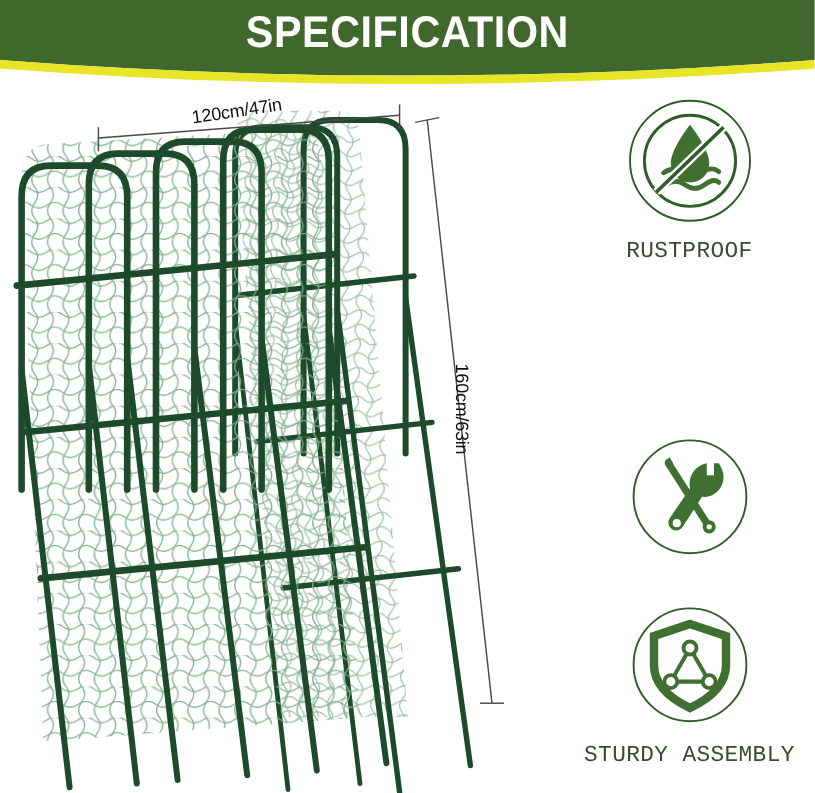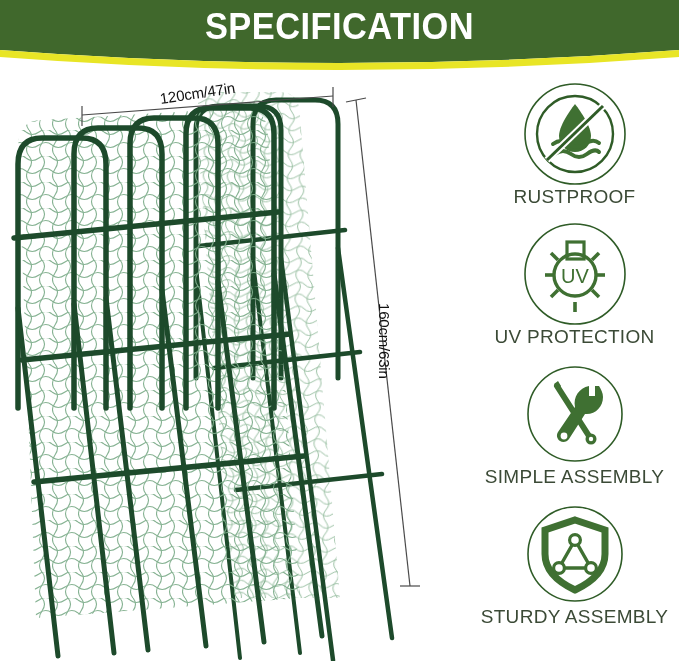--- a/index.html
+++ b/index.html
@@ -96,22 +96,22 @@
     left: 0;
     width: 209px;
     text-align: center;
   }
   .feature-icon {
     display: block;
     margin: 0 auto;
   }
   .feature-label {
     display: block;
-    margin-top: 0;
-    font-family: Liberation Sans, sans-serif;
+    margin-top: 12px;
+    font-family: Liberation Mono, monospace;
     font-size: 19px;
     color: #3b4a36;
     letter-spacing: 0.3px;
     white-space: nowrap;
   }
   .f0 { top: 0px; }
   .f1 { top: 140px; }
   .f2 { top: 280px; }
   .f3 { top: 420px; }
 </style>
@@ -215,60 +215,37 @@
 
       <path d="M30,62 Q38,56 46,62 Q54,68 62,62 Q70,56 76,61" fill="none" stroke="#3f7032" stroke-width="4" stroke-linecap="round"></path>
       <path d="M32,72 Q40,66 48,72 Q56,78 64,72 Q72,66 76,70" fill="none" stroke="#3f7032" stroke-width="4" stroke-linecap="round"></path>
 
       <line x1="24" y1="78" x2="80" y2="24" stroke="#ffffff" stroke-width="7"></line>
       <line x1="24" y1="78" x2="80" y2="24" stroke="#2f5c27" stroke-width="3"></line>
     </svg>
     <span class="feature-label">RUSTPROOF</span>
   </div>
 
-  <div class="feature f1">
-    <svg class="feature-icon" width="104" height="104" viewBox="0 0 104 104">
-      <circle cx="52" cy="52" r="50" fill="none" stroke="#2f5c27" stroke-width="1.6"></circle>
-
-      <circle cx="52" cy="53" r="21" fill="none" stroke="#3f7032" stroke-width="3.4"></circle>
-
-      <rect x="44" y="20" width="17" height="17" fill="none" stroke="#3f7032" stroke-width="3.2"></rect>
-
-      <g stroke="#3f7032" stroke-width="3.6" stroke-linecap="butt">
-        <line x1="52" y1="80" x2="52" y2="90"></line>
-        <line x1="22" y1="53" x2="32" y2="53"></line>
-        <line x1="72" y1="53" x2="82" y2="53"></line>
-        <line x1="28" y1="31" x2="35" y2="38"></line>
-        <line x1="69" y1="38" x2="76" y2="31"></line>
-        <line x1="28" y1="75" x2="35" y2="68"></line>
-        <line x1="69" y1="68" x2="76" y2="75"></line>
-      </g>
-
-      <text x="52" y="61" text-anchor="middle" font-family="Liberation Sans, sans-serif" font-size="20" fill="#3f7032">UV</text>
-    </svg>
-    <span class="feature-label">UV PROTECTION</span>
-  </div>
 
   <div class="feature f2">
     <svg class="feature-icon" width="104" height="104" viewBox="0 0 104 104">
       <circle cx="52" cy="52" r="47" fill="none" stroke="#2f5c27" stroke-width="1.6"></circle>
 
       <g transform="rotate(0 52 52)">
         <path d="M31,22 L36,27 L38,24 L35,19 Z" fill="#3f7032"></path>
         <path d="M34,24 L66,74" stroke="#3f7032" stroke-width="6" stroke-linecap="round"></path>
         <circle cx="68" cy="77" r="5.5" fill="#3f7032"></circle>
         <circle cx="68" cy="77" r="2.2" fill="#ffffff"></circle>
       </g>
 
       <path d="M72,24 L72,34 L66,34 L66,24 C56,26 50,35 52,45 L35,70
                C33,73 34,77 37,79 C40,81 44,80 46,77 L62,52
                C72,53 80,45 80,35 C80,31 78,27 76,24 Z" fill="#3f7032"></path>
       <circle cx="41" cy="74" r="3.4" fill="#ffffff"></circle>
     </svg>
-    <span class="feature-label">SIMPLE ASSEMBLY</span>
   </div>
 
   <div class="feature f3">
     <svg class="feature-icon" width="104" height="104" viewBox="0 0 104 104">
       <circle cx="52" cy="52" r="47" fill="none" stroke="#2f5c27" stroke-width="1.6"></circle>
 
       <path d="M52,18 L82,28 L82,52 C82,68 69,80 52,88 C35,80 22,68 22,52 L22,28 Z" fill="none" stroke="#3f7032" stroke-width="7"></path>
 
       <path d="M52,38 L36,66 L68,66 Z" fill="none" stroke="#3f7032" stroke-width="3.4"></path>
       <circle cx="52" cy="38" r="5.4" fill="#ffffff" stroke="#3f7032" stroke-width="3.2"></circle>

